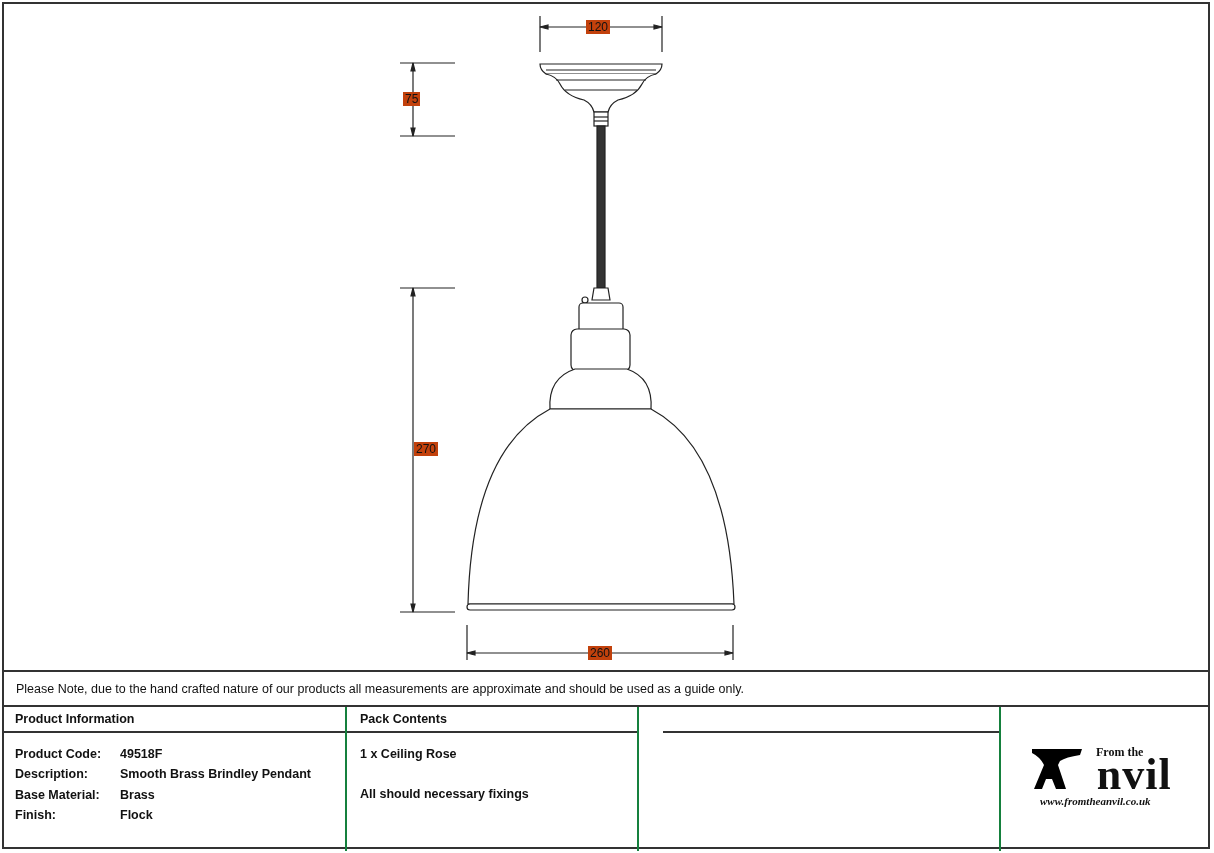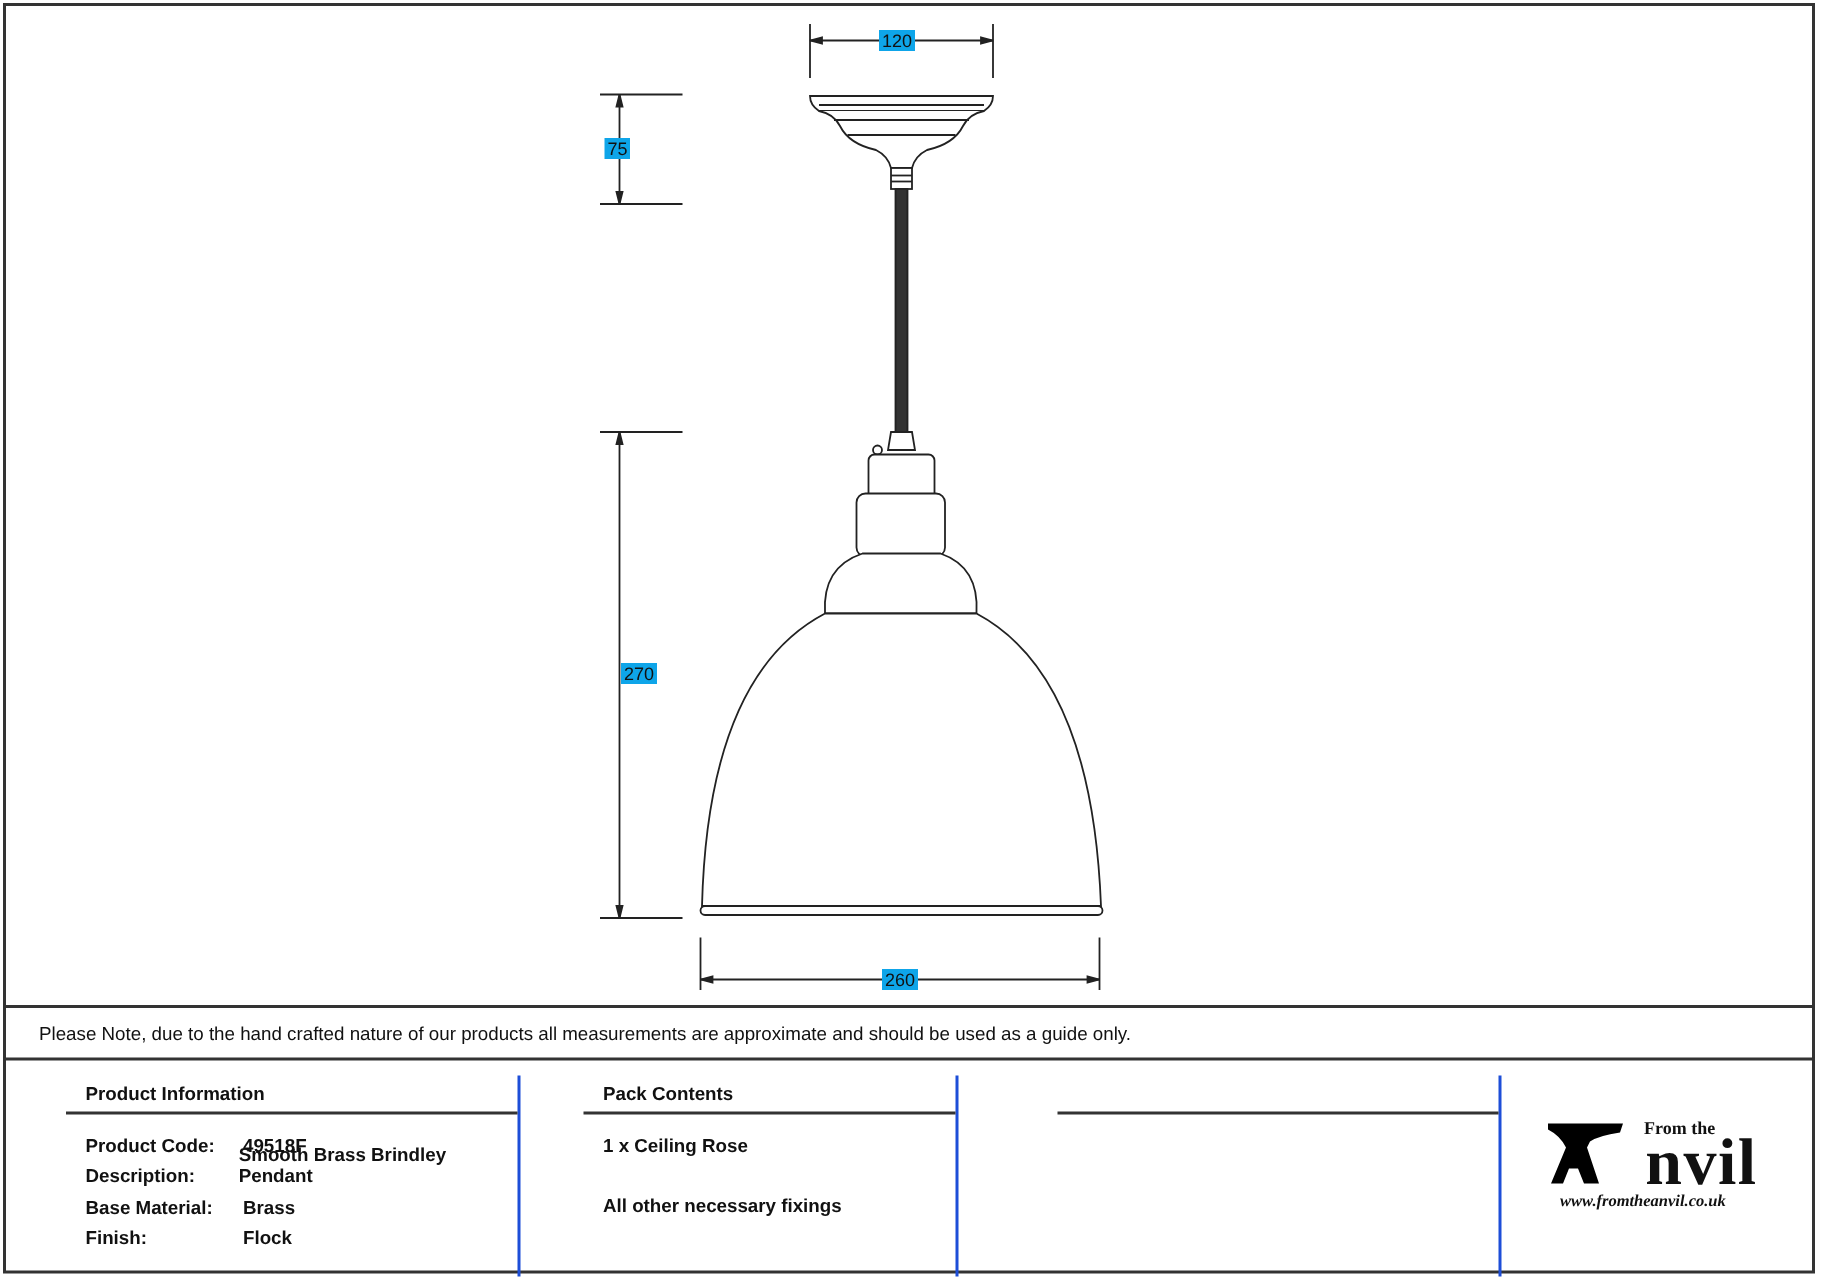--- a/index.html
+++ b/index.html
@@ -1,22 +1,22 @@
 <!DOCTYPE html>
 <html><head>
 <meta charset="utf-8">
 <style>
   html,body{margin:0;padding:0;background:#fff;}
   body{width:1214px;height:853px;position:relative;overflow:hidden;font-family:"Liberation Sans","DejaVu Sans",sans-serif;color:#111;}
   .frame{position:absolute;left:2px;top:2px;width:1208px;height:847px;border:2px solid #333;box-sizing:border-box;}
   .drawing{position:absolute;left:0;top:0;width:1214px;height:670px;}
-  .dim{position:absolute;font-size:12px;background:#0ea5e9;padding:0 2px;}
-  .note{position:absolute;left:2px;top:670px;width:1208px;height:36px;border-top:2px solid #333;box-sizing:border-box;font-size:12.5px;line-height:34px;padding-left:24px;}
+  .dim{position:absolute;font-size:12px;background:#c2410c;padding:0 2px;}
+  .note{position:absolute;left:2px;top:670px;width:1208px;height:36px;border-top:2px solid #333;box-sizing:border-box;font-size:12.5px;line-height:34px;padding-left:14px;}
   .table{position:absolute;left:2px;top:705px;width:1208px;height:146px;border-top:2px solid #333;box-sizing:border-box;}
-  .col{position:absolute;top:10px;bottom:0;border-right:2px solid #1d4ed8;box-sizing:border-box;padding-left:42px;}
+  .col{position:absolute;top:0;bottom:0;border-right:2px solid #15803d;box-sizing:border-box;}
   .col-head{height:26px;border-bottom:2px solid #333;box-sizing:border-box;font-size:12.5px;line-height:24px;padding-left:13px;font-weight:bold;}
   .col-body{padding:7px 0 0 13px;font-size:12.5px;font-weight:bold;}
   .row{height:20.5px;display:flex;align-items:flex-end;}
   .row .k{width:105px;}
   .gap{height:20px;}
   .logo{position:absolute;left:1030px;top:745px;width:160px;height:70px;}
 </style>
 </head>
 <body>
 
@@ -98,21 +98,21 @@
           <span class="k">Finish:</span>
           <span>Flock</span>
         </div>
     </div>
   </div>
   <div class="col" style="left:345px;width:292px;">
     <div class="col-head">Pack Contents</div>
     <div class="col-body">
       <div class="row">1 x Ceiling Rose</div>
       <div class="gap"></div>
-      <div class="row">All other necessary fixings</div>
+      <div class="row">All should necessary fixings</div>
     </div>
   </div>
   <div class="col" style="left:661px;width:338px;">
     <div class="col-head" style="font-weight:normal;"></div>
   </div>
 </div>
 
 <div class="logo">
   <svg width="160" height="70">
     <path d="M2,4 L52,4 L50,10 Q36,12 30,16 L28,20 L36,44 L26,44 L22,34 L16,34 L12,44 L4,44 L14,20 Q10,12 2,8 Z" fill="#000"></path>

